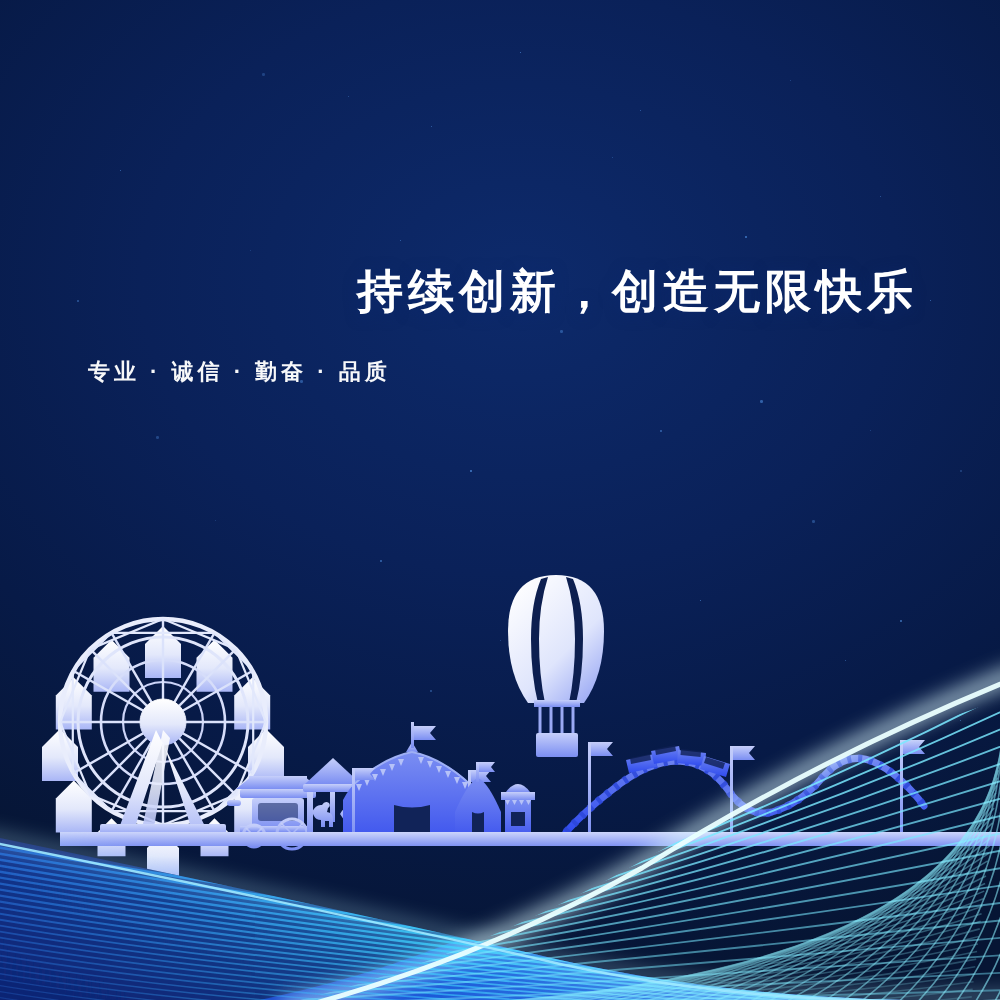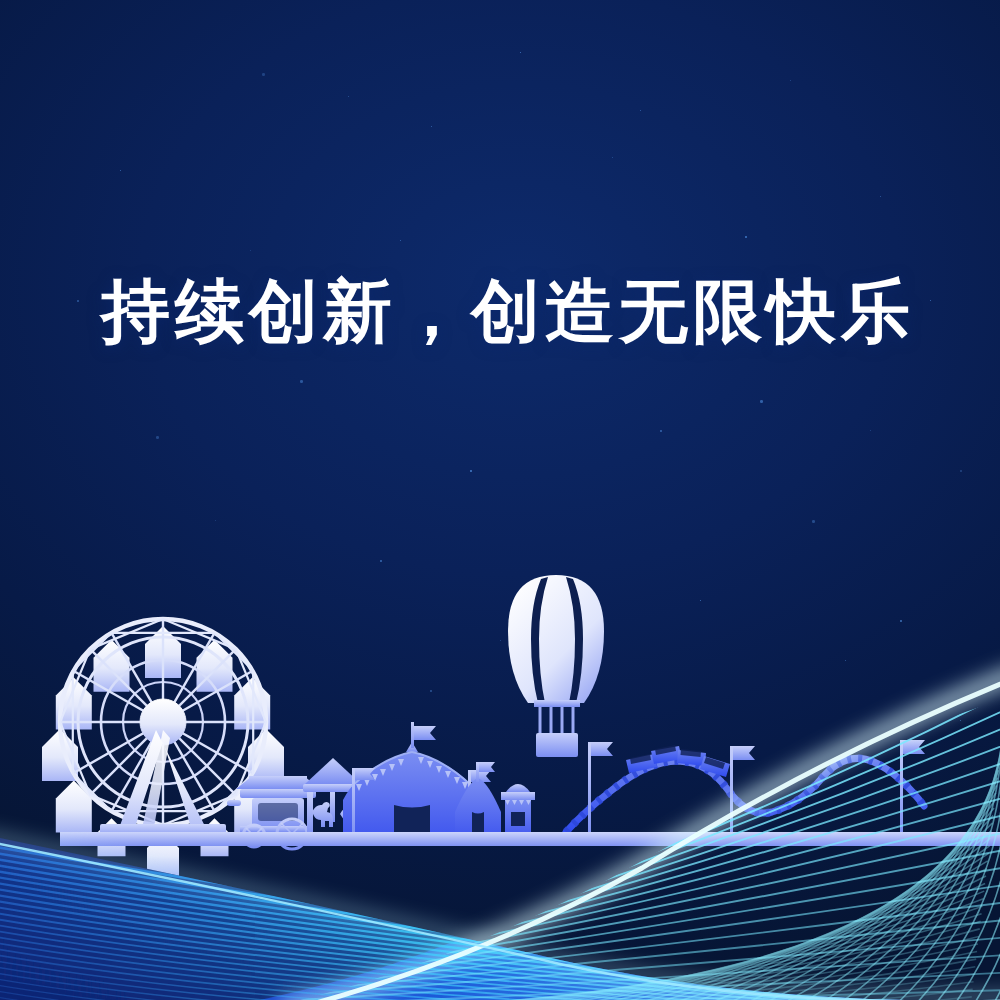--- a/index.html
+++ b/index.html
@@ -11,27 +11,28 @@
     background:
       radial-gradient(ellipse 900px 700px at 52% 28%, #0d2a6b 0%, #0a2159 42%, #071a47 72%, #061534 100%);
   }
   
   #stars{position:absolute;inset:0;}
   .star{position:absolute;border-radius:50%;background:#5fa8ff;}
   
   #copy{position:absolute;left:86px;top:256px;width:840px;}
   #headline{
     color:#ffffff;
-    font-size:69px;
+    font-size:46px;
     font-weight:700;
     letter-spacing:5px;
     line-height:1.2;
-    margin:15px;
+    margin:8px;
     white-space:nowrap;
     text-shadow:0 2px 14px rgba(10,40,110,.65);
+    text-align:right;
   }
   #subline{
     margin:38px 0 0 2px;
     color:#ffffff;
     font-size:22px;
     font-weight:700;
     letter-spacing:4px;
     white-space:nowrap;
     opacity:.97;
   }
@@ -460,15 +461,16 @@
           <path d="M970 1012 Q 610 1041 110 1010" opacity="0.25"></path>
         </g>
     </g>
 
     <path d="M1020 676 Q822 756 642 868 Q472 964 282 1012" fill="none" stroke="#eaffff" stroke-width="5" opacity=".95"></path>
     <path d="M-20 840 Q300 904 560 964 Q770 1010 1020 1000" fill="none" stroke="#9fe9ff" stroke-width="2.4" opacity=".9"></path>
   </svg>
 
   <div id="copy">
     <div id="headline">持续创新，创造无限快乐</div>
+    <div id="subline">专业 · 诚信 · 勤奋 · 品质</div>
   </div>
 
 </div>
 
 </body></html>

